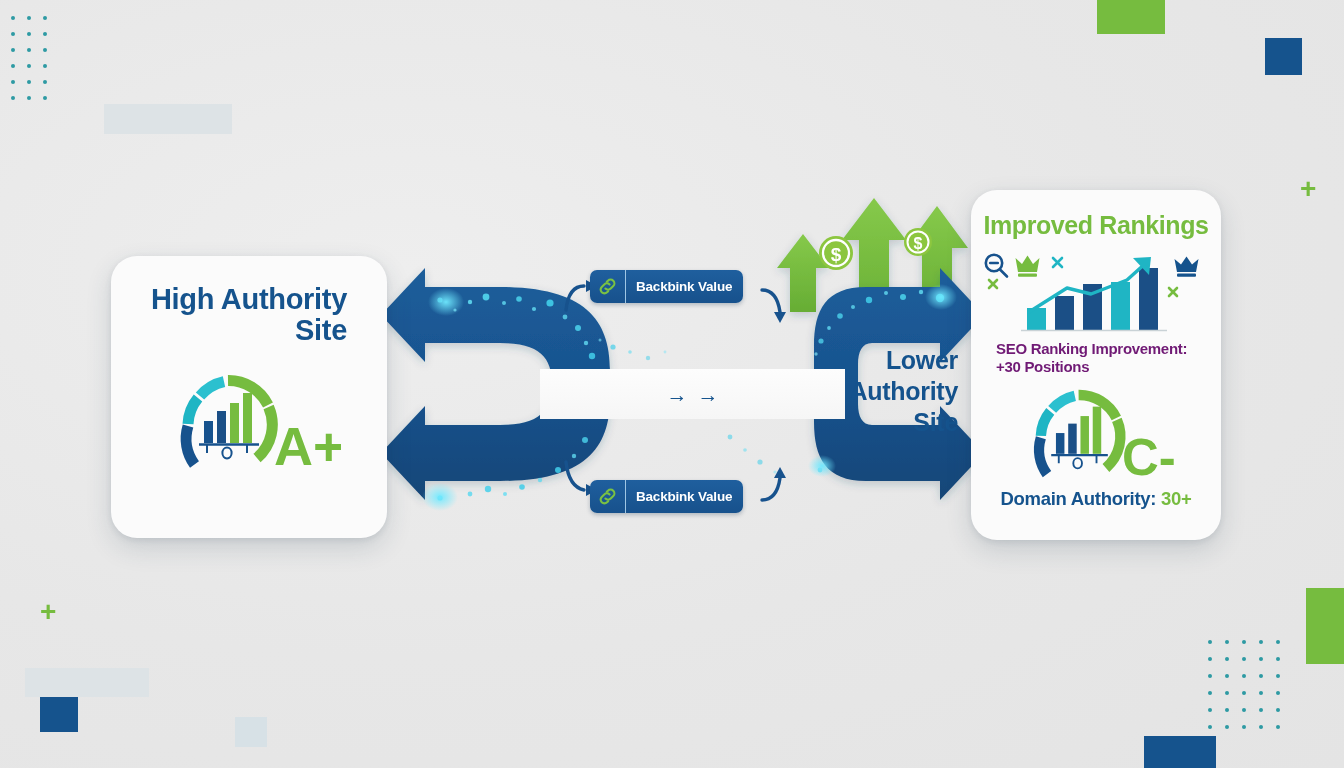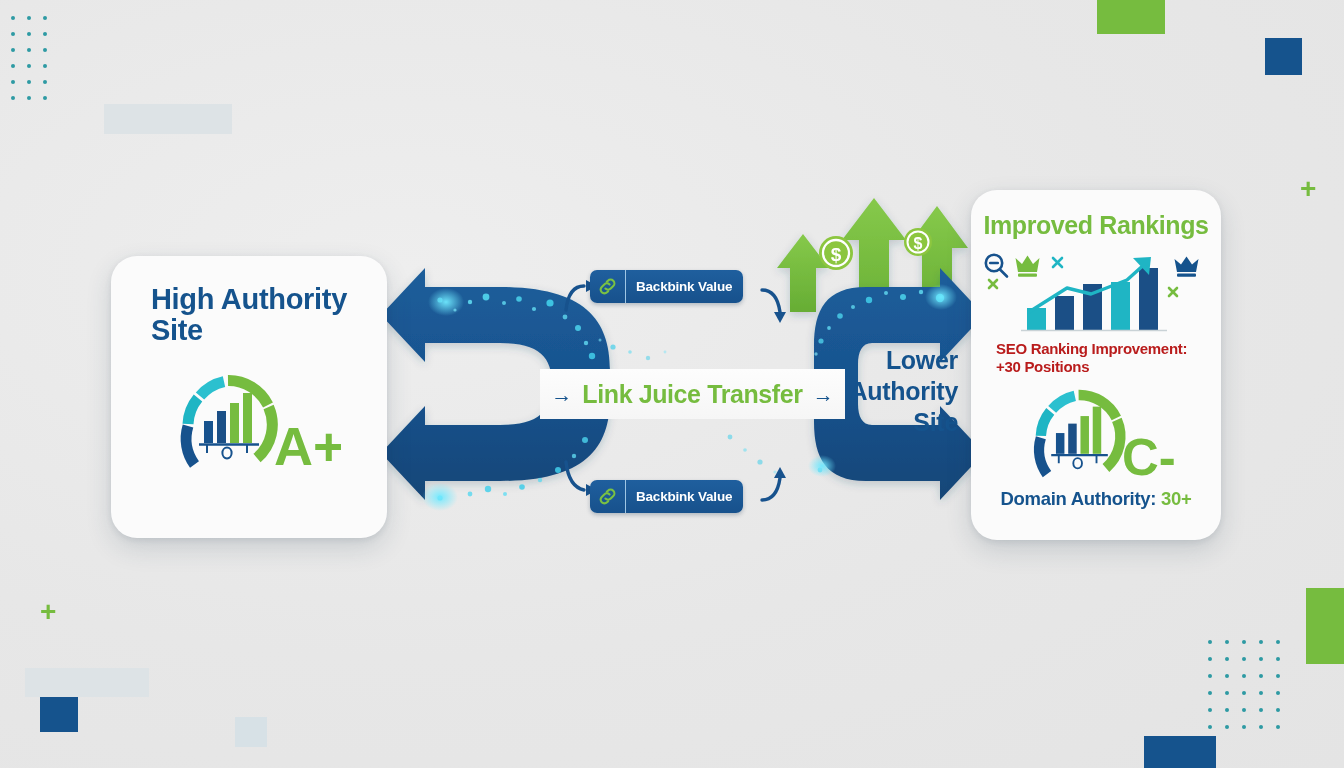--- a/index.html
+++ b/index.html
@@ -37,21 +37,21 @@
     border-radius: 26px;
     box-shadow: 0 10px 26px rgba(40,60,80,0.16), 0 2px 6px rgba(40,60,80,0.10);
     display: flex; flex-direction: column; align-items: center;
     z-index: 40;
   }
   #card-left  { left: 111px; top: 256px; width: 276px; height: 282px; padding-top: 28px; }
   #card-right { left: 971px; top: 190px; width: 250px; height: 350px; padding-top: 22px; }
 
   .card-title {
     color: #15538d; font-weight: 700; font-size: 29px; line-height: 1.08;
-    text-align: left; letter-spacing: -0.3px;
+    text-align: right; letter-spacing: -0.3px;
   }
   .card-title-green {
     color: #76bc3f; font-weight: 700; font-size: 25px; line-height: 1.1;
     text-align: center; letter-spacing: -0.4px;
   }
   .da-line {
     color: #15538d; font-weight: 700; font-size: 18.5px; letter-spacing: -0.3px;
     white-space: nowrap;
   }
   .da-line .val { color: #76bc3f; }
@@ -95,21 +95,21 @@
   #lower-label {
     position: absolute; left: 838px; top: 345px; width: 120px;
     text-align: right; z-index: 30;
     color: #15538d; font-weight: 700; font-size: 25px; line-height: 1.24;
     letter-spacing: -0.3px;
   }
 
   
   #seo-icons { position: relative; width: 230px; height: 86px; margin-top: 10px; }
   #seo-caption {
-    color: #b91c1c; font-weight: 700; font-size: 15px; line-height: 1.2;
+    color: #701a75; font-weight: 700; font-size: 15px; line-height: 1.2;
     text-align: left; width: 200px; margin-top: 4px; letter-spacing: -0.3px;
   }
   .gauge-wrap { position: relative; }
 </style>
 </head>
 <body>
 
 <div id="stage">
 
   <div id="deco-layer">
@@ -326,21 +326,20 @@
     <g fill="#17528d">
       <path d="M 586 280 L 597 286 L 586 292 Z"></path>
       <path d="M 774 312 L 786 312 L 780 323 Z"></path>
       <path d="M 586 484 L 597 490 L 586 496 Z"></path>
       <path d="M 774 478 L 786 478 L 780 467 Z"></path>
     </g>
   </svg>
 
   <div id="ljband">
     <span class="lj-arrow">→</span>
-    <span class="lj-text">Link Juice Transfer</span>
     <span class="lj-arrow">→</span>
   </div>
 
   <div class="badge" id="badge-top">
     <span class="bl-icon">
       <svg width="21" height="21" viewBox="0 0 24 24" fill="none" stroke="#7ac143" stroke-width="2.4" stroke-linecap="round">
         <path d="M9.6 14.4a4.3 4.3 0 0 0 6.1 0l2.9-2.9a4.3 4.3 0 0 0-6.1-6.1l-1.3 1.3"></path>
         <path d="M14.4 9.6a4.3 4.3 0 0 0-6.1 0l-2.9 2.9a4.3 4.3 0 0 0 6.1 6.1l1.3-1.3"></path>
       </svg>
     </span>

